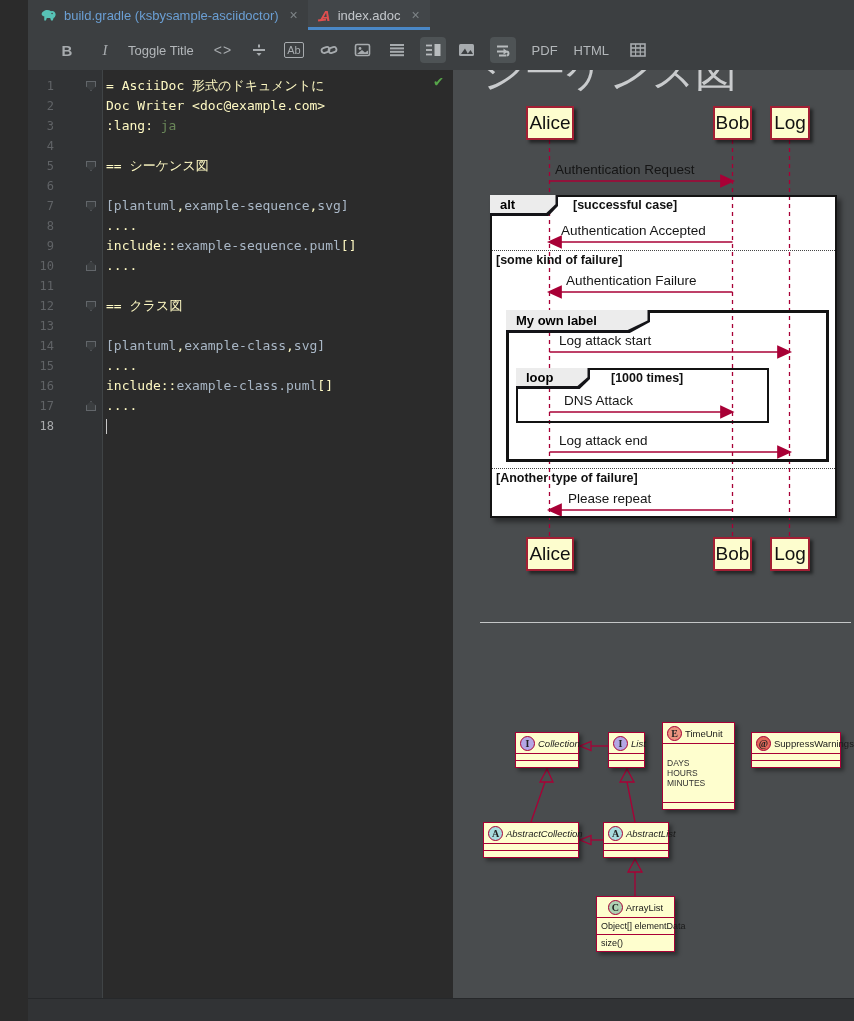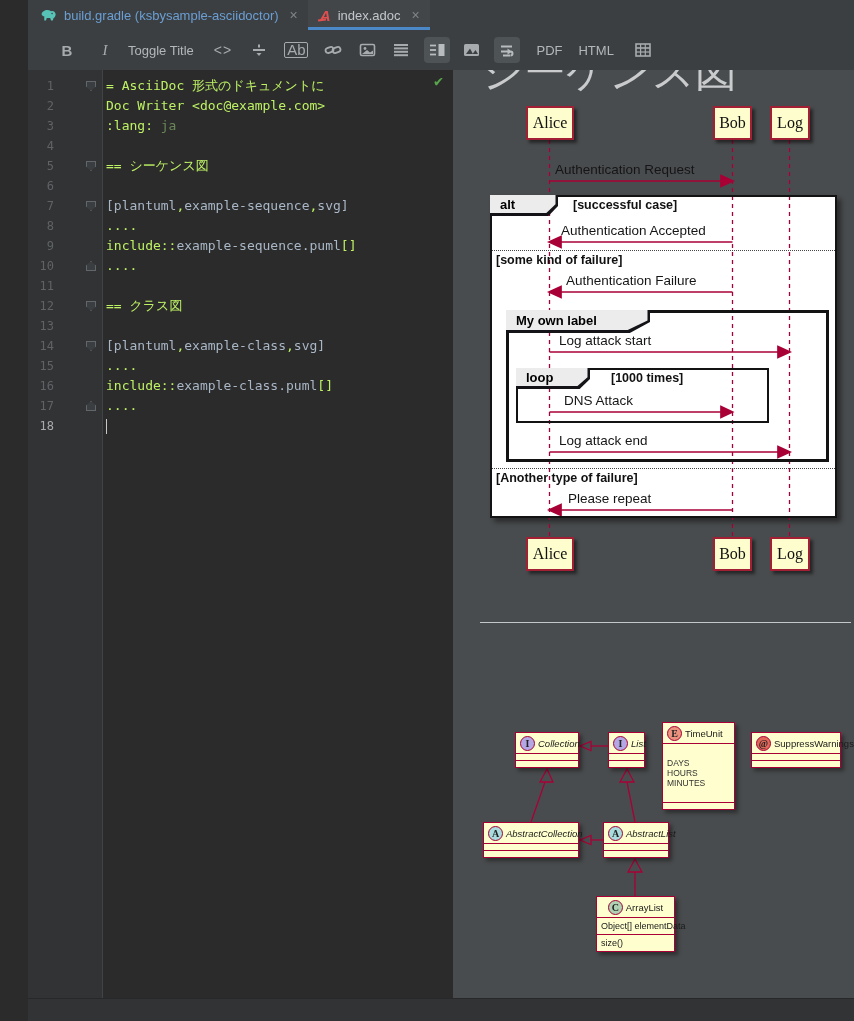--- a/index.html
+++ b/index.html
@@ -23,40 +23,40 @@
   
   .toolbar { height:40px; display:flex; align-items:center; gap:4px; padding:0 0 0 26px; background:#3c3f41; }
   .tb { min-width:26px; height:26px; display:flex; align-items:center; justify-content:center;
         color:#a7abae; font-size:13px; border-radius:4px; padding:0 4px; }
   .tb.pressed { background:#4e5355; }
   .tb svg { display:block; }
   .tb-bold { font-weight:bold; font-size:15px; }
   .tb-italic { font-style:italic; font-family:"Liberation Serif",serif; font-size:15px; }
   .tb-text { font-size:13px; color:#b3b7ba; padding:0 6px; }
   .tb-code { font-size:14px; letter-spacing:1px; }
-  .ab-box { border:1.5px solid #a7abae; border-radius:2px; font-size:15px; padding:0 2px; line-height:14px; }
+  .ab-box { border:1.5px solid #a7abae; border-radius:2px; font-size:11px; padding:0 2px; line-height:14px; }
 
   
   .main { display:flex; height:928px; }
 
   
   .editor { position:relative; width:425px; background:#2b2b2b; overflow:hidden; padding-top:6px;
             font-family:"DejaVu Sans Mono", monospace; font-size:13px; }
   .editor::before { content:""; position:absolute; left:0; top:0; bottom:0; width:74px; background:#313335; }
   .editor::after { content:""; position:absolute; left:74px; top:0; bottom:0; width:1px; background:#404446; }
   .ed-row { position:relative; display:flex; height:20px; line-height:20px; }
   .ln { position:relative; width:26px; flex:none; text-align:right; color:#606366; font-size:12px; }
   .ln.cur { color:#a9abad; }
   .foldcol { position:relative; width:48px; flex:none; }
   .fold-down, .fold-up { position:absolute; right:6px; top:5px; width:10px; height:10px;
         background:#3b3e40; border:1px solid #62666a; display:block; }
   .fold-down { clip-path:polygon(0 0,100% 0,100% 55%,50% 100%,0 55%); }
   .fold-up   { clip-path:polygon(50% 0,100% 45%,100% 100%,0 100%,0 45%); }
   .codeln { white-space:pre; margin-left:4px; }
-  .seg-kw { color:#bef264;text-align:right; }
+  .seg-kw { color:#fef9c3;text-align:right; }
   .seg-code { color:#a9b7c6; }
   .seg-str { color:#6a8759; }
   .caret { display:inline-block; width:1px; height:15px; background:#c8c8c8; vertical-align:middle; }
   .ed-check { position:absolute; top:2px; right:10px; color:#57a64a; font-size:15px; z-index:3; }
 
   
   .preview { position:relative; width:429px; background:#494c4e; overflow:hidden; }
   .pv-h1 { position:absolute; top:-26px; left:28px; font-size:42px; font-weight:normal; color:#c9cbcd; z-index:1; }
   .pv-h2 { position:absolute; top:578px; left:28px; font-size:40px; font-weight:normal; color:#c9cbcd; }
   .pv-hr { position:absolute; top:552px; left:27px; width:371px; height:1px; background:#c4c6c7; }
@@ -65,21 +65,21 @@
 
   
   .seq { position:absolute; left:0; top:0; width:429px; height:520px; }
   .frag-bg { position:absolute; background:#ffffff; z-index:1; box-shadow:4px 4px 5px rgba(0,0,0,.45); }
   .frag-bd { position:absolute; background:transparent; z-index:3; }
   .bd2 { border:2px solid #131313; }
   .bd3 { border:3px solid #131313; }
   .seq-svg { position:absolute; left:0; top:0; z-index:2; }
   .pbox { position:absolute; z-index:4; background:#fdfdce; border:2.5px solid #a31f34;
           box-shadow:3px 3px 3px rgba(0,0,0,.5); display:flex; align-items:center; justify-content:center;
-          font-size:16px; color:#111;font-family:Liberation Serif, serif; }
+          font-size:19px; color:#111; }
   .fhdr { position:absolute; z-index:5; background:#141418; clip-path:polygon(0 0,100% 0,100% 52%,86% 100%,0 100%); }
   .fhdr i { position:absolute; left:0; top:0; right:2.5px; bottom:3px; background:#ececec;
             clip-path:polygon(0 0,100% 0,100% 52%,86% 100%,0 100%);
             font-style:normal; display:flex; align-items:center; padding-left:10px;
             font-weight:bold; font-size:13px; color:#000; }
   .guard { position:absolute; z-index:5; font-weight:bold; font-size:12.5px; color:#111; }
   .msg { position:absolute; z-index:4; font-size:13.5px; color:#151515; }
   .dotline { position:absolute; z-index:4; border-top:1.5px dotted #454545; }
 
   

